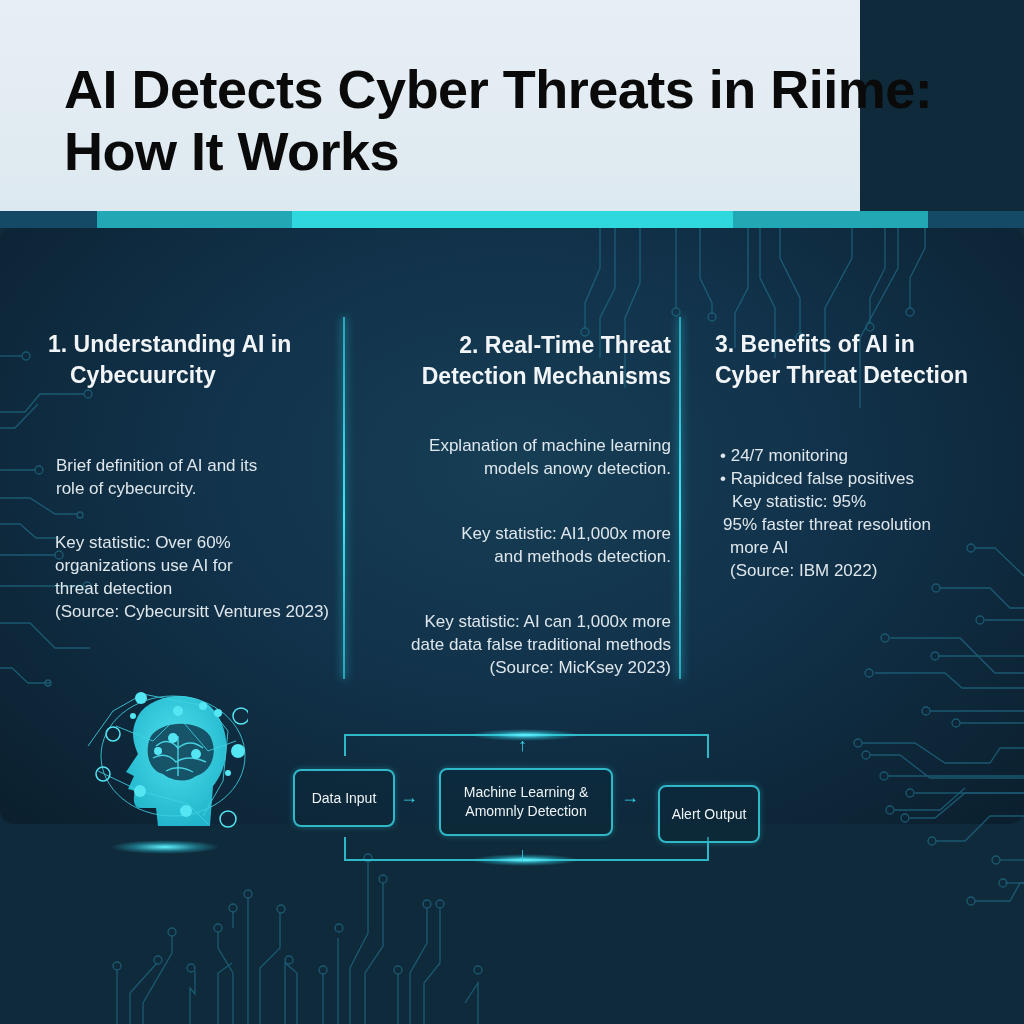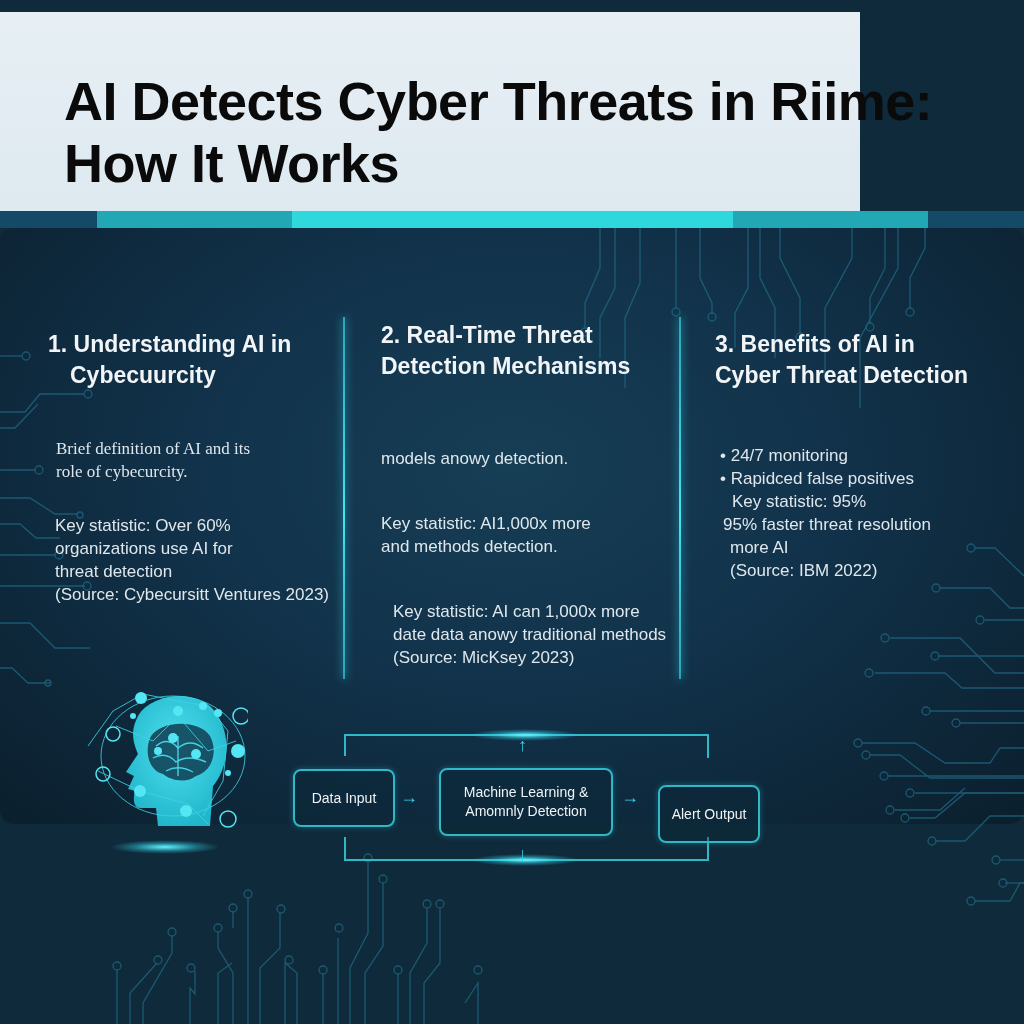--- a/index.html
+++ b/index.html
@@ -1,18 +1,18 @@
 <!DOCTYPE html>
 <html><head>
 <meta charset="utf-8">
 <style>
   html, body { margin:0; padding:0; }
   body { width:1024px; height:1024px; overflow:hidden; position:relative;
          font-family:"Liberation Sans", sans-serif; background:#0f2a3a; }
-  .header { position:absolute; left:0; top:12px; width:860px; height:211px;
+  .header { position:absolute; left:0; top:0; width:860px; height:211px;
             background:linear-gradient(180deg,#e7eff4 0%,#dde9f0 100%); }
   .title { position:absolute; left:64px; top:58px; margin:0; font-size:54px; line-height:62px;
            font-weight:bold; color:#0a0a0a; letter-spacing:-0.5px; width:900px; }
   .band { position:absolute; left:0; top:211px; width:1024px; height:17px; display:flex; }
   .band div { height:100%; }
   .main { position:absolute; left:0; top:228px; width:1024px; height:596px;
           background: radial-gradient(ellipse at 50% 40%, #163e55 0%, #11324a 45%, #0b1f2d 100%); border-radius: 14px; }
   svg.circuits { position:absolute; left:0; top:0; }
   .col { position:absolute; color:#e8eef2; }
   .col h2 { margin:0; font-size:23px; line-height:31px; font-weight:bold; color:#f2f5f7; }
@@ -160,50 +160,50 @@
       <path d="M975 673 H1010 L1020 655 H1024"></path>
         <circle cx="971" cy="673" r="4"></circle>
     </g>
   </svg>
 
   <div class="col" style="left:48px;top:101px;width:290px;">
     <h2>
       <span>1. Understanding AI in</span><br>
       <span style="padding-left:22px;">Cybecuurcity</span>
     </h2>
-    <p style="margin-top:46px;padding-left:8px;font-family:Liberation Serif, serif;">
+    <p style="margin-top:63px;padding-left:8px;">
       <span>Brief definition of AI and its</span><br>
       <span>role of cybecurcity.</span>
     </p>
     <p style="margin-top:31px;padding-left:7px;white-space:nowrap;">
       <span>Key statistic: Over 60%</span><br>
       <span>organizations use AI for</span><br>
       <span>threat detection</span><br>
       <span>(Source: Cybecursitt Ventures 2023)</span>
     </p>
   </div>
 
   <div class="divider" style="left:343px;top:89px;height:362px;"></div>
 
-  <div class="col" style="left:381px;top:92px;width:290px;">
+  <div class="col" style="left:381px;top:102px;width:290px;text-align:right;">
     <h2>
       <span>2. Real-Time Threat</span><br>
       <span>Detection Mechanisms</span>
     </h2>
     <p style="margin-top:42px;">
-      <br>
+      <span>Explanation of machine learning</span><br>
       <span>models anowy detection.</span>
     </p>
     <p style="margin-top:42px;">
       <span>Key statistic: AI1,000x more</span><br>
       <span>and methods detection.</span>
     </p>
     <p style="margin-top:42px;white-space:nowrap;margin-left:12px;">
       <span>Key statistic: AI can 1,000x more</span><br>
-      <span>date data anowy traditional methods</span><br>
+      <span>date data false traditional methods</span><br>
       <span>(Source: MicKsey 2023)</span>
     </p>
   </div>
 
   <div class="divider" style="left:679px;top:89px;height:362px;"></div>
 
   <div class="col" style="left:715px;top:101px;width:300px;">
     <h2>
       <span>3. Benefits of AI in</span><br>
       <span>Cyber Threat Detection</span>

